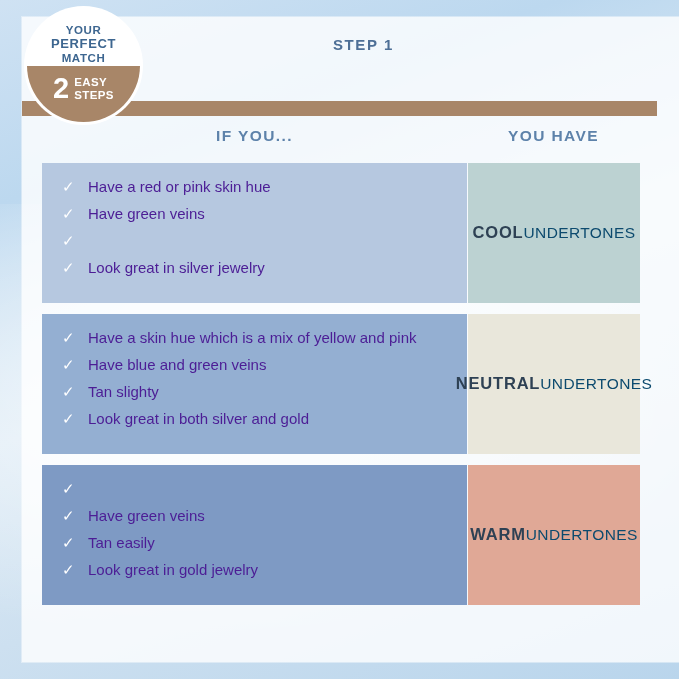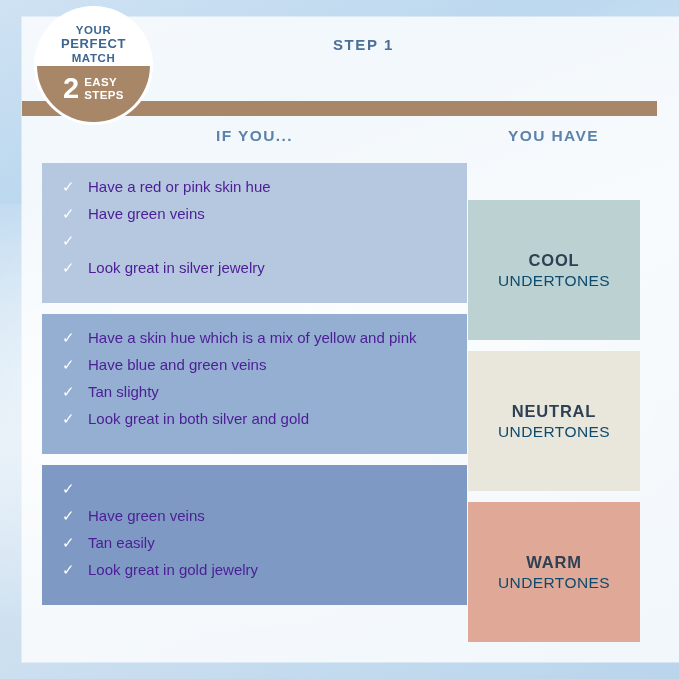--- a/index.html
+++ b/index.html
@@ -71,21 +71,21 @@
   .brown-bar {
     position: absolute;
     left: 0;
     top: 84px;
     width: 635px;
     height: 15px;
     background: #a88668;
   }
   .badge {
     position: absolute;
-    left: 37px;
+    left: 27px;
     top: 9px;
     width: 113px;
     height: 113px;
     border-radius: 50%;
     background: #ffffff;
     box-shadow: 0 0 0 3px #ffffff;
     overflow: hidden;
     z-index: 5;
   }
   .badge-top {
@@ -181,24 +181,23 @@
     box-sizing: border-box;
     padding: 13px 14px 13px 14px;
   }
   .row-result {
     position: absolute;
     left: 446px;
     top: 0;
     width: 172px;
     height: 100%;
     display: flex;
-    flex-direction: column;
+    flex-direction: row;
     align-items: center;
     justify-content: center;
-    margin-top: 37px;
   }
   .item {
     display: flex;
     align-items: flex-start;
     margin-bottom: 5px;
     color: #ffffff;
   }
   .check {
     flex: 0 0 auto;
     width: 26px;

